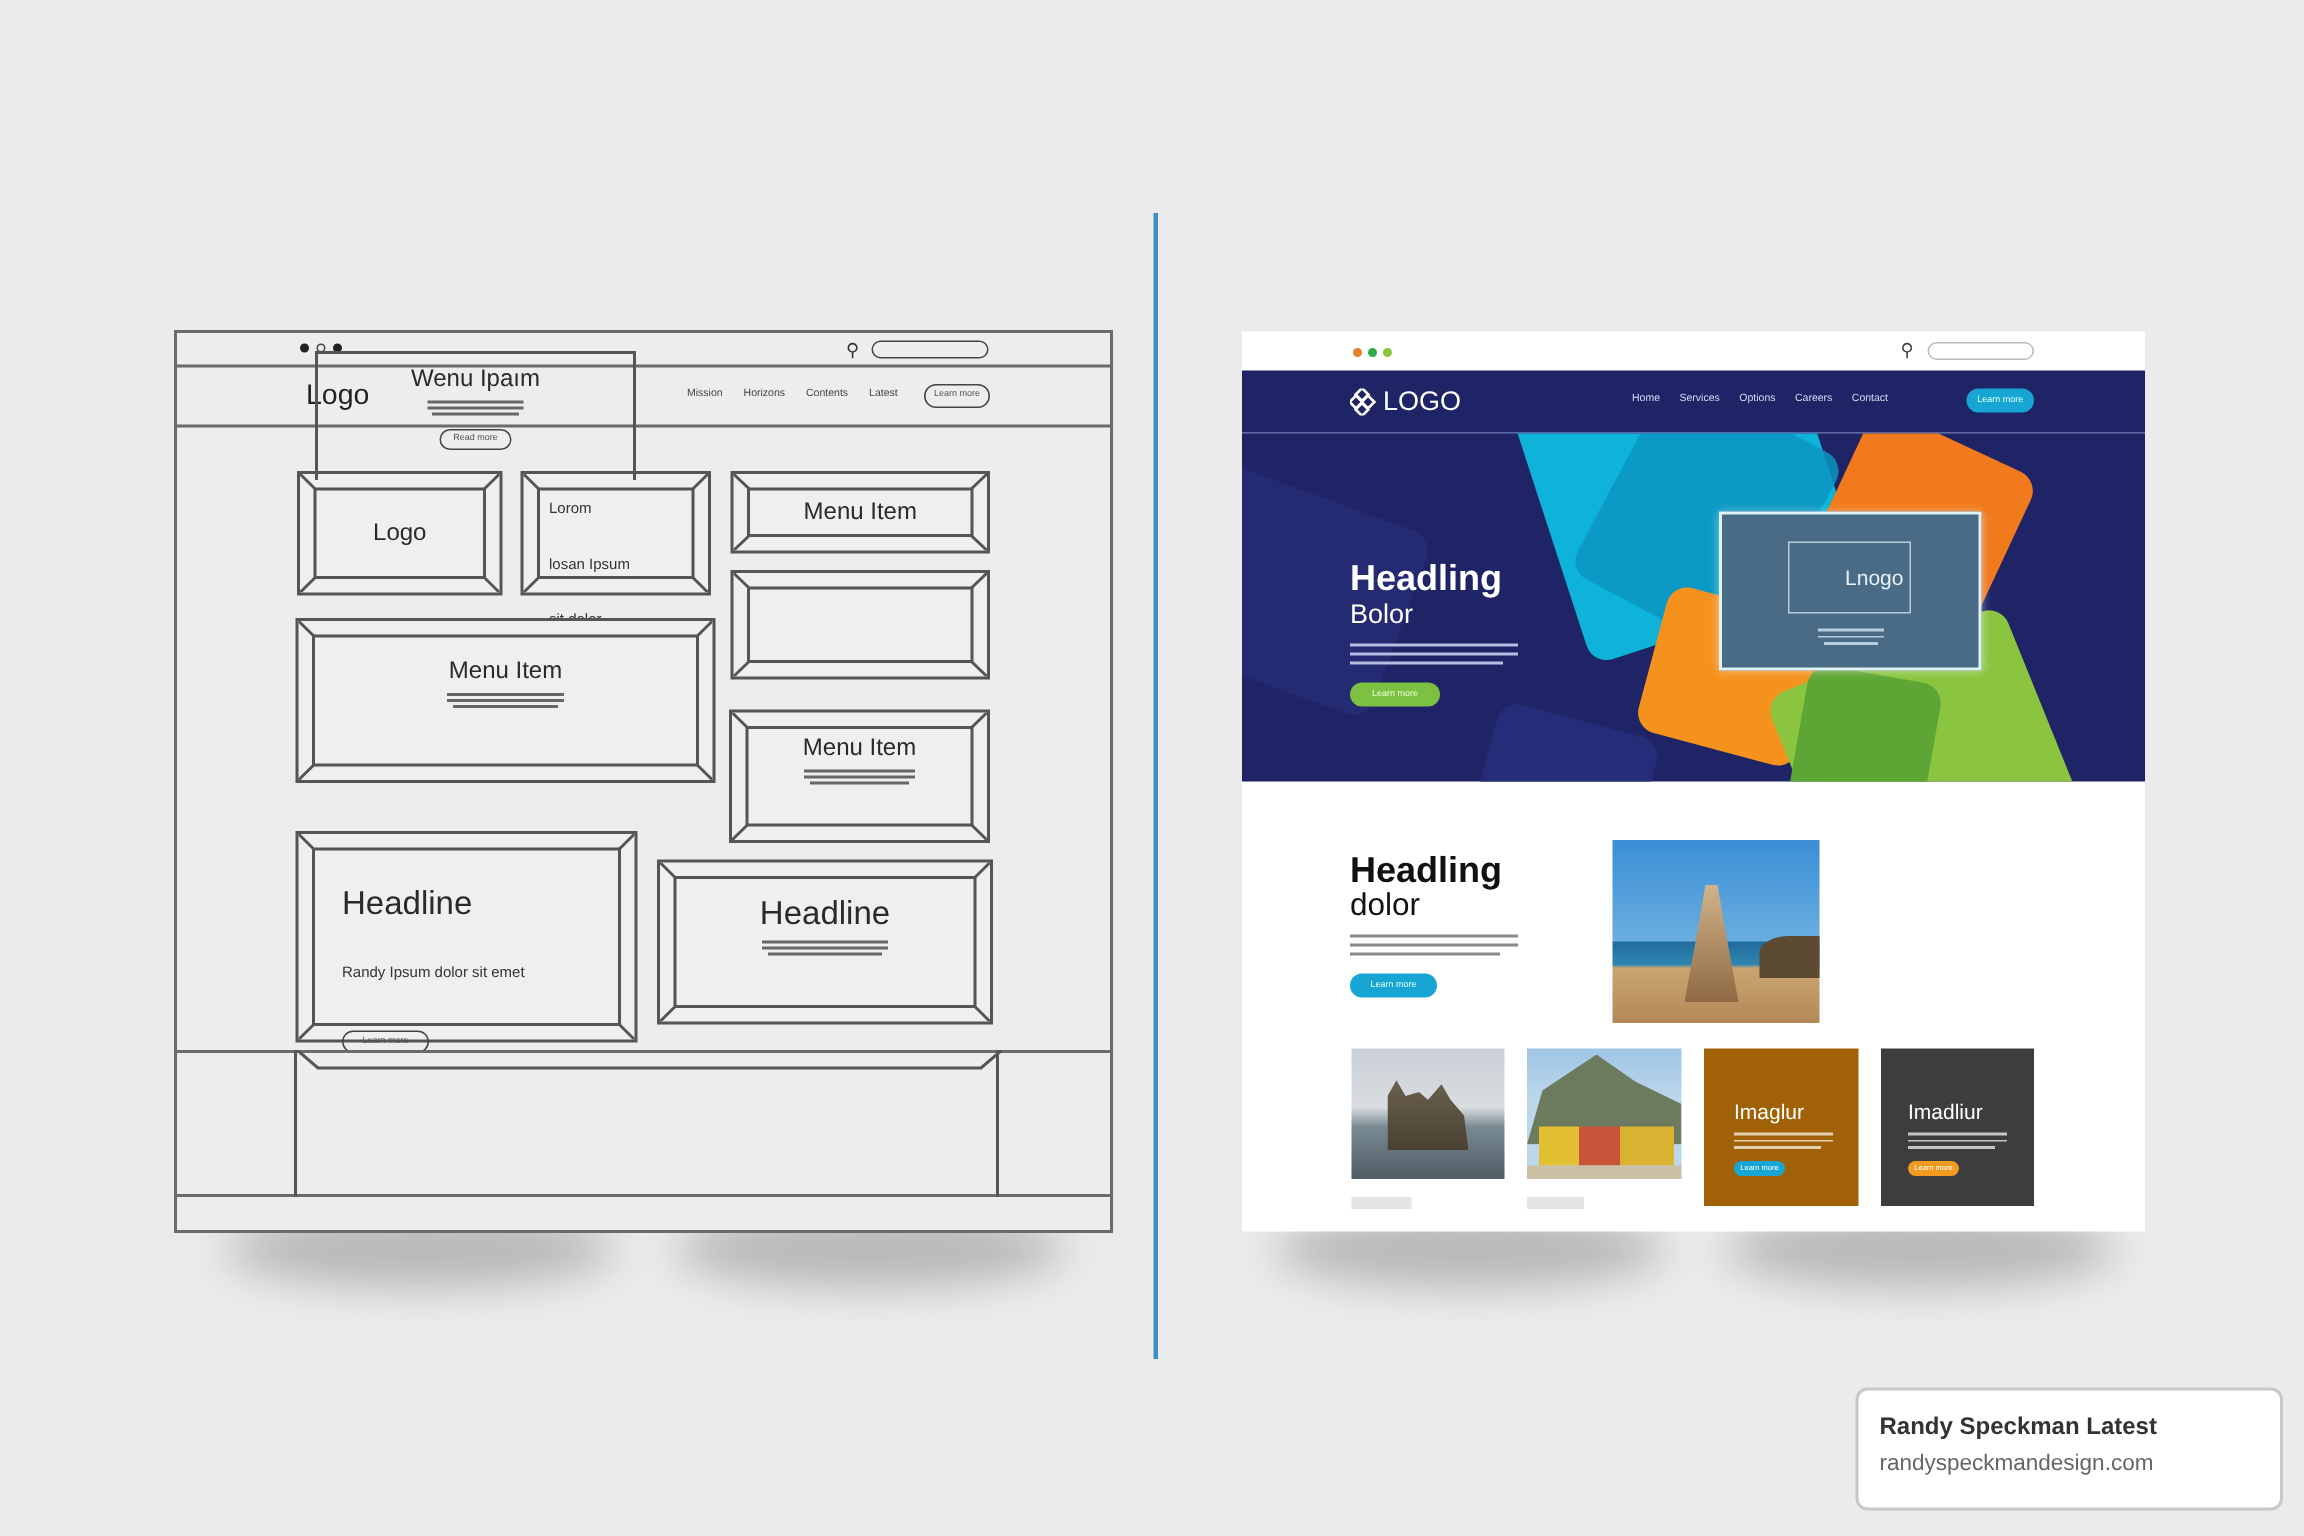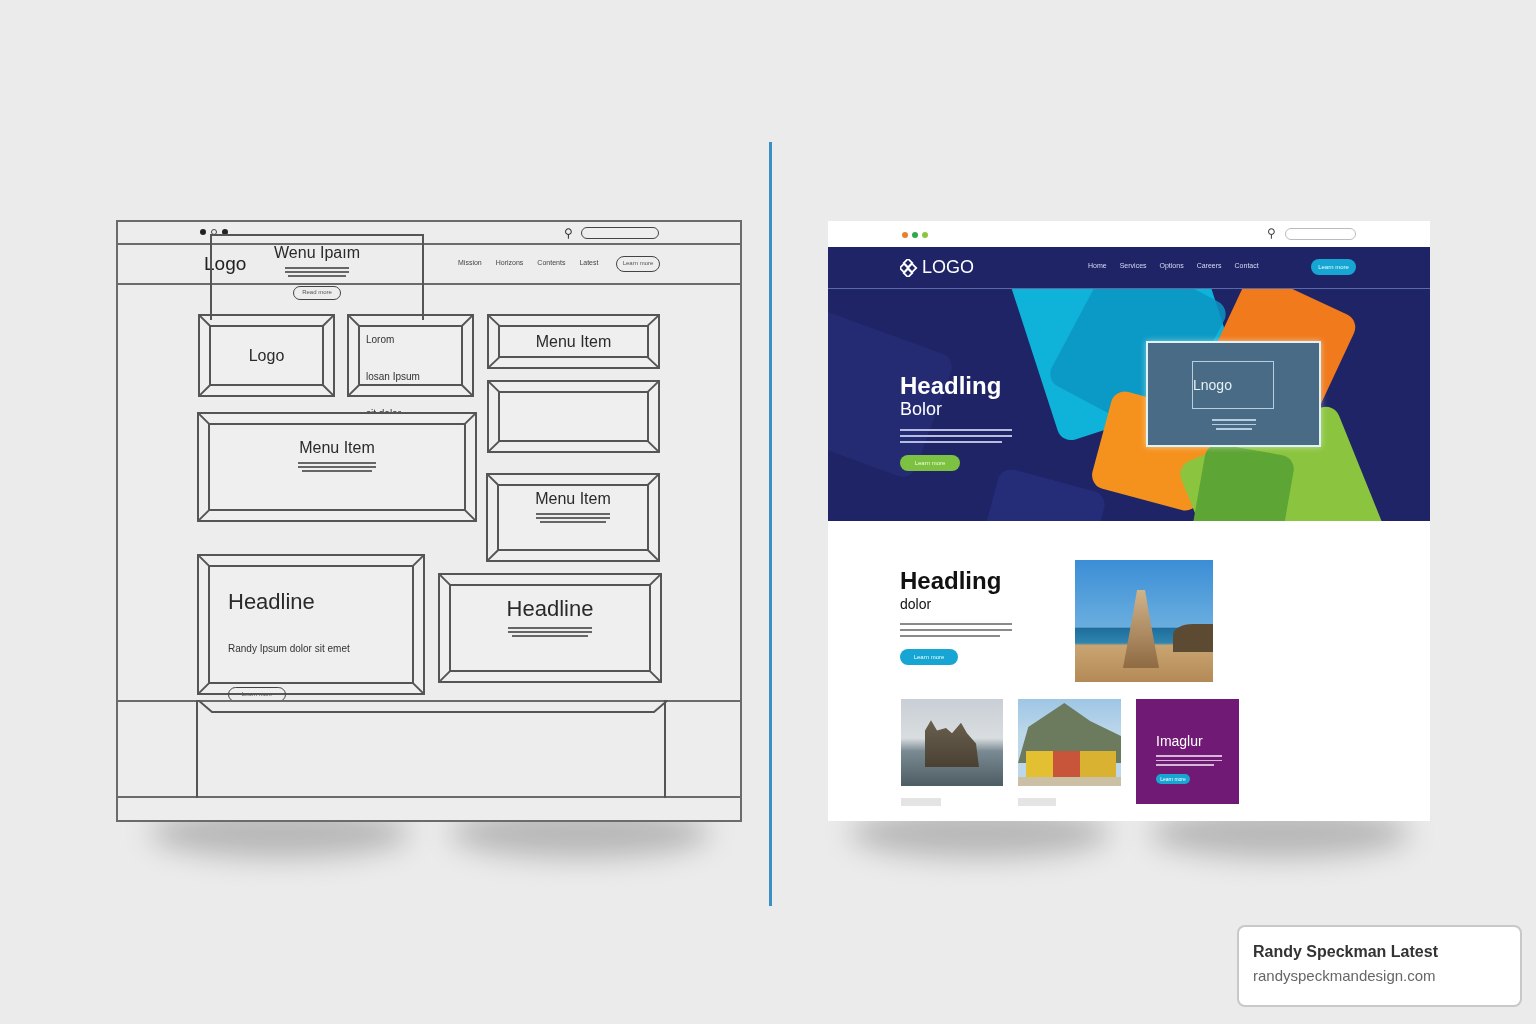--- a/index.html
+++ b/index.html
@@ -78,27 +78,27 @@
   .hero-text { position:absolute; left:72px; top:86px; color:#fff; }
   .hero-h1 { font-size:24px; font-weight:bold; line-height:22px; }
   .hero-h2 { font-size:18px; line-height:24px; }
   .hero-lines { margin-top:8px; display:flex; flex-direction:column; gap:4px; }
   .hero-lines i { display:block; height:2px; background:#b7bde0; }
   .hero-btn { margin-top:12px; width:60px; height:16px; border-radius:8px; background:#7dc142; color:#eaffd8; font-size:6px; text-align:center; line-height:16px; }
   .hero-card {
     position:absolute; left:318px; top:52px; width:175px; height:106px;
     background:#496b86; border:2px solid #dff3f7; box-shadow:0 0 6px rgba(255,255,255,0.5);
   }
-  .hero-card-logo { position:absolute; left:44px; top:18px; width:82px; height:48px; border:1px solid #b6cedd; color:#e6f0f6; font-size:14px; line-height:46px; }
+  .hero-card-logo { position:absolute; left:44px; top:18px; width:82px; height:48px; border:1px solid #b6cedd; color:#e6f0f6; font-size:14px; text-align:center; line-height:46px;padding-left:33px; }
   .hero-card-lines { position:absolute; left:64px; top:76px; display:flex; flex-direction:column; gap:3px; align-items:center; }
   .hero-card-lines i { display:block; height:1.5px; background:#b6cedd; }
 
   .mk-sec { position:absolute; left:72px; top:348px; }
   .sec-h1 { font-size:24px; font-weight:bold; line-height:24px; color:#111; }
-  .sec-h2 { font-size:14px; line-height:22px; color:#111; }
+  .sec-h2 { font-size:21px; line-height:22px; color:#111; }
   .sec-lines { margin-top:8px; display:flex; flex-direction:column; gap:4px; }
   .sec-lines i { display:block; height:2px; background:#8a8a8a; }
   .sec-btn { margin-top:12px; width:58px; height:16px; border-radius:8px; background:#17a6d4; color:#eaffff; font-size:6px; text-align:center; line-height:16px; }
 
   .tile { position:absolute; overflow:hidden; }
   .tile-title { font-size:16px; color:#fff; }
   .tile-lines { margin-top:8px; display:flex; flex-direction:column; gap:3px; }
   .tile-lines i { display:block; height:1.5px; background:rgba(255,255,255,0.7); }
   .tile-btn { margin-top:10px; width:40px; height:11px; border-radius:6px; font-size:5px; color:#fff; text-align:center; line-height:11px; }
   .caption-bar { position:absolute; height:8px; background:#e4e4e4; }
@@ -334,30 +334,41 @@
   </div>
   <div class="caption-bar" style="left:73px; top:577px; width:40px;"></div>
 
   <div class="tile" style="left:190px; top:478px; width:103px; height:87px; background:linear-gradient(#9fc6e5 0%, #bcd7ea 40%);">
     <div style="position:absolute; left:0; top:4px; width:103px; height:60px; background:#6c7a5e; clip-path:polygon(0 100%,10% 40%,45% 0,70% 30%,100% 55%,100% 100%);"></div>
     <div style="position:absolute; left:8px; top:52px; width:90px; height:26px; background:linear-gradient(90deg,#e2c032 0 30%,#c8553a 30% 60%,#d9b232 60% 100%);"></div>
     <div style="position:absolute; left:0; top:78px; width:103px; height:9px; background:#cbbfa4;"></div>
   </div>
   <div class="caption-bar" style="left:190px; top:577px; width:38px;"></div>
 
-  <div class="tile" style="left:308px; top:478px; width:103px; height:105px; background:#701a75;">
+  <div class="tile" style="left:308px; top:478px; width:103px; height:105px; background:#a16207;">
     <div style="position:absolute; left:20px; top:34px;">
       <div class="tile-title" style="font-size:14px;">Imaglur</div>
       <div class="tile-lines" style="margin-top:6px;">
           <i style="width:66px"></i>
           <i style="width:66px"></i>
           <i style="width:58px"></i>
         </div>
       <div class="tile-btn" style="background:#17a6d4; width:34px; height:10px; line-height:10px; margin-top:8px;">Learn more</div>
     </div>
   </div>
 
+  <div class="tile" style="left:426px; top:478px; width:102px; height:105px; background:#3d3d3d;">
+    <div style="position:absolute; left:18px; top:34px;">
+      <div class="tile-title" style="font-size:14px;">Imadliur</div>
+      <div class="tile-lines" style="margin-top:6px;">
+          <i style="width:66px"></i>
+          <i style="width:66px"></i>
+          <i style="width:58px"></i>
+        </div>
+      <div class="tile-btn" style="background:#f29a22; width:34px; height:10px; line-height:10px; margin-top:8px;">Learn more</div>
+    </div>
+  </div>
 </div>
 
 <div class="credit">
   <div class="credit-name">Randy Speckman Latest</div>
   <div class="credit-url">randyspeckmandesign.com</div>
 </div>
 
 </body></html>

